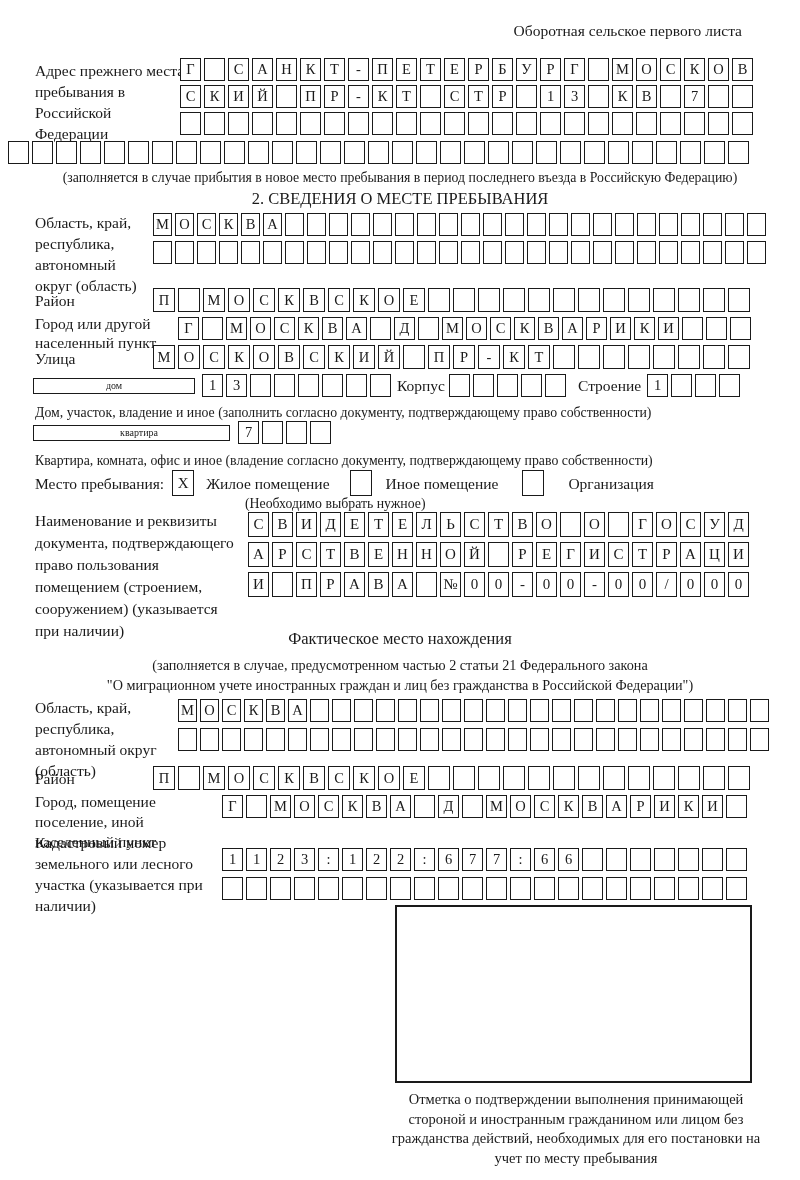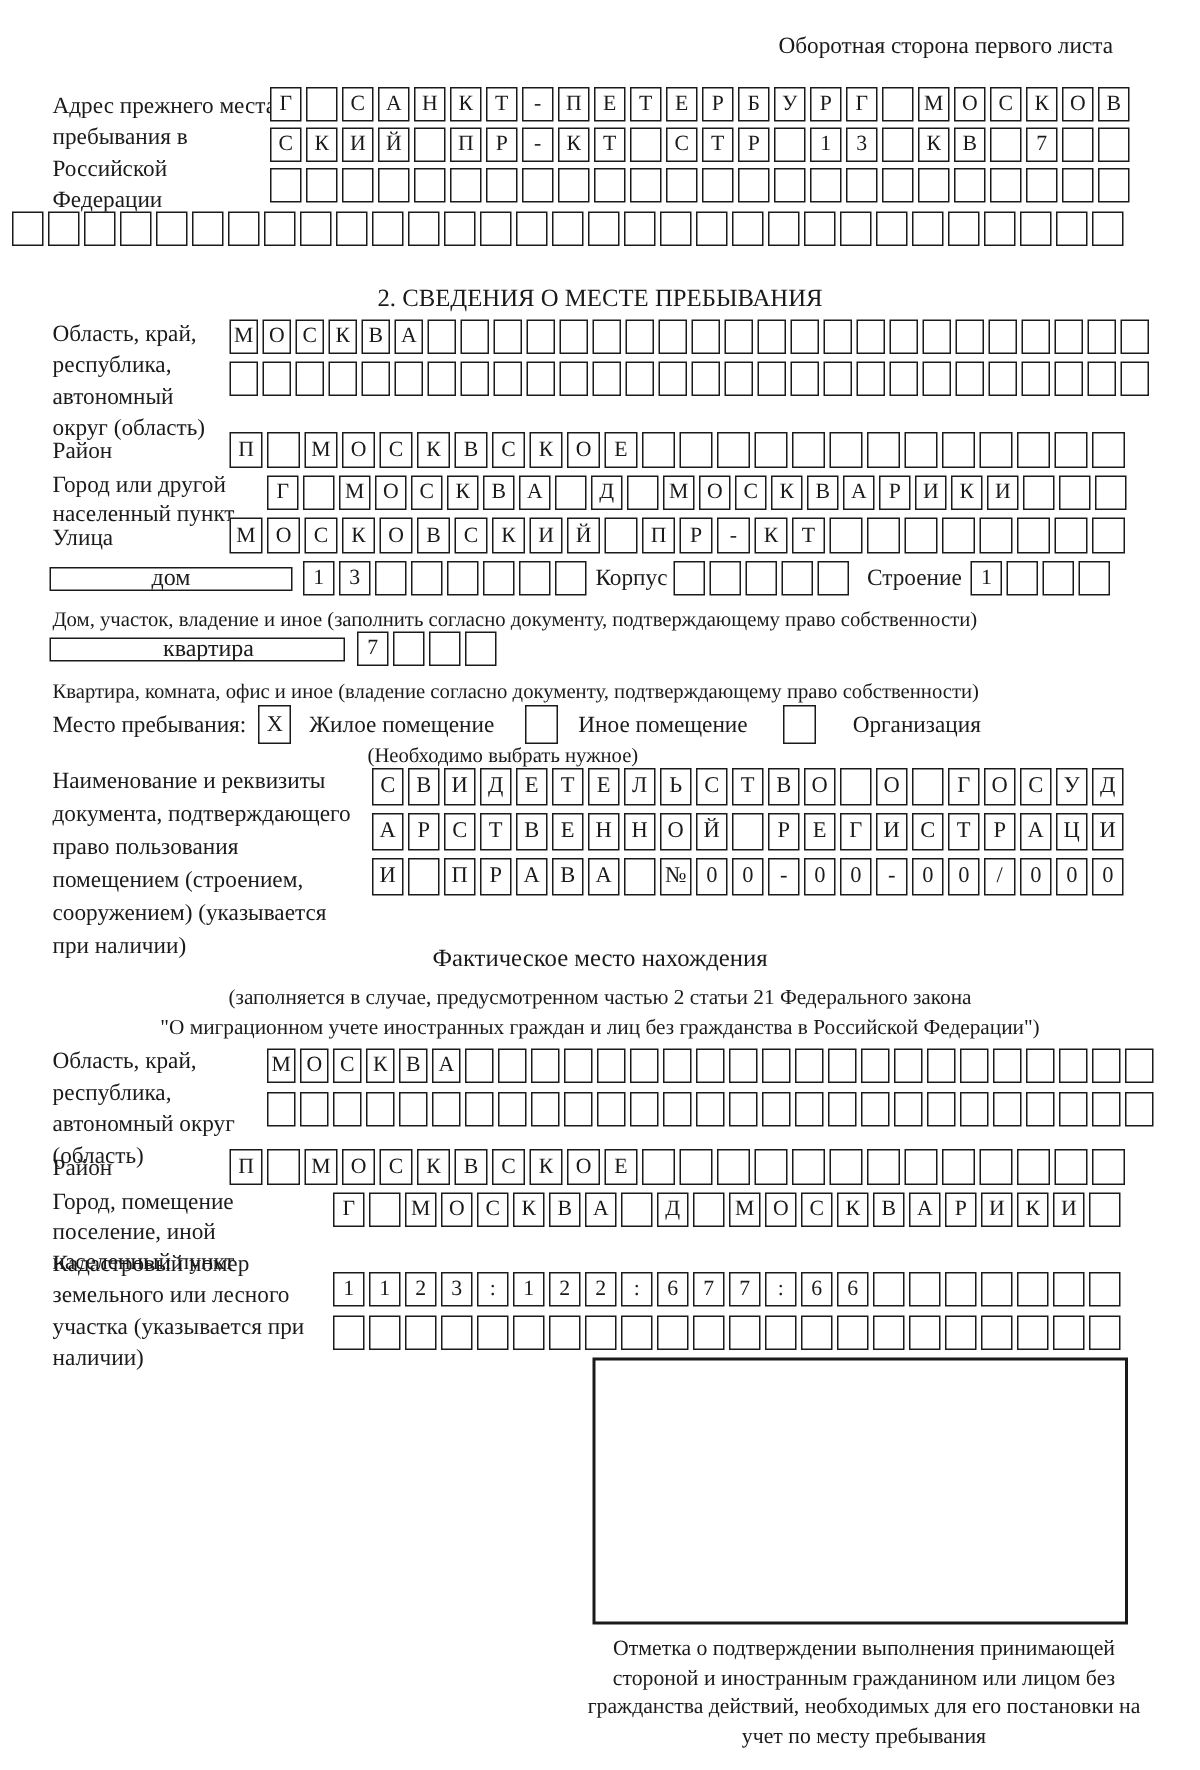--- a/index.html
+++ b/index.html
@@ -23,36 +23,36 @@
     font-size:14.5px; font-family:"Liberation Serif","DejaVu Serif",serif;
   }
   .cells.sm .cell { width:19px; }
   .cells.bg .cell { width:22px; height:24px; }
   .cells.tall .cell { height:25px; font-size:15px; }
   .rowstack.g5 { gap:5px; }
   .rowstack.g6 { gap:6px; }
 
   .field-rect {
     box-sizing:border-box; border:1.6px solid #1a1a1a; height:16px;
-    display:flex; align-items:center; justify-content:center; font-size:16px;
+    display:flex; align-items:center; justify-content:center; font-size:10px;
   }
   .inline-row { display:flex; align-items:center; }
   .checkbox {
     width:22px; height:26px; box-sizing:border-box; border:1.6px solid #1a1a1a;
     display:flex; align-items:center; justify-content:center; font-size:15px;
   }
   .stamp-box { box-sizing:border-box; border:2px solid #1a1a1a; background:#fff; }
   .title { font-size:16.5px; }
 </style>
 </head>
 <body>
 
 <div class="page">
 
-  <div class="abs lbl" style="top:20px; right:58px;">Оборотная сторона первого листа</div>
+  <div class="abs lbl" style="top:20px; right:58px;">Оборотная сельское первого листа</div>
 
   <div class="abs lbl" style="left:35px; top:60px; width:150px;">Адрес прежнего места пребывания в Российской Федерации</div>
   <div class="abs rowstack" style="left:180px; top:58px;">
     <div class="cells">
         <span class="cell">Г</span>
         <span class="cell"></span>
         <span class="cell">С</span>
         <span class="cell">А</span>
         <span class="cell">Н</span>
         <span class="cell">К</span>
@@ -154,20 +154,21 @@
       <span class="cell"></span>
       <span class="cell"></span>
       <span class="cell"></span>
       <span class="cell"></span>
       <span class="cell"></span>
       <span class="cell"></span>
       <span class="cell"></span>
       <span class="cell"></span>
       <span class="cell"></span>
     </div>
+  <div class="abs note center" style="left:0; right:0; top:169px;">(заполняется в случае прибытия в новое место пребывания в период последнего въезда в Российскую Федерацию)</div>
 
   <div class="abs title bold center" style="left:0; right:0; top:189px;">2. СВЕДЕНИЯ О МЕСТЕ ПРЕБЫВАНИЯ</div>
 
   <div class="abs lbl" style="left:35px; top:212px; width:115px;">Область, край, республика, автономный округ (область)</div>
   <div class="abs rowstack g5" style="left:153px; top:213px;">
     <div class="cells sm">
         <span class="cell">М</span>
         <span class="cell">О</span>
         <span class="cell">С</span>
         <span class="cell">К</span>

